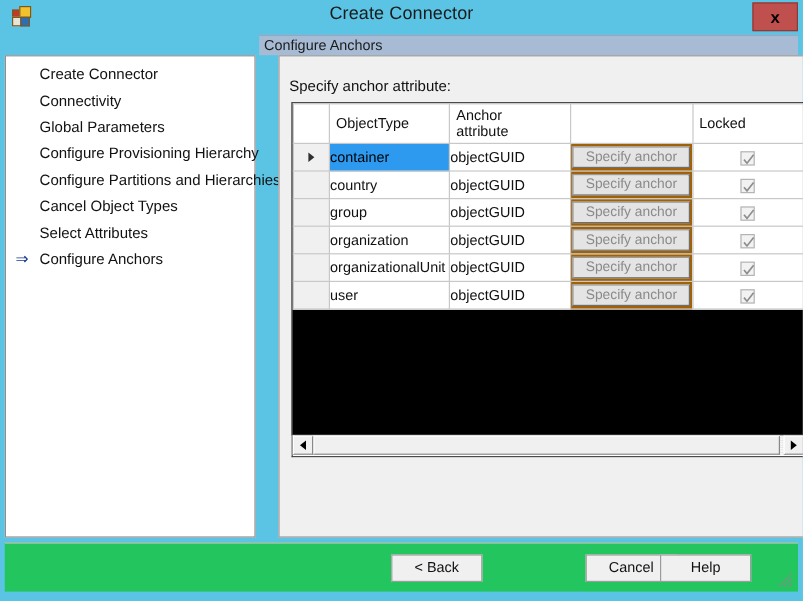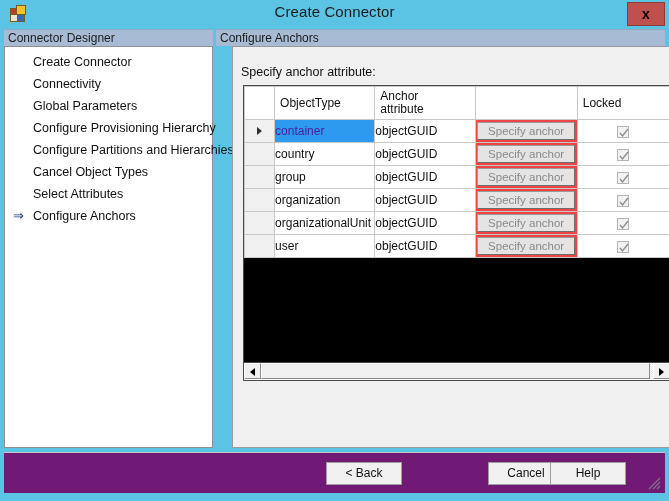--- a/index.html
+++ b/index.html
@@ -58,23 +58,23 @@
   thead td{height:32px;background:#fff;vertical-align:top;padding-top:6px;}
   thead td.pad{padding-left:5px;}
   .hdr2{line-height:13px;}
 
   tbody tr{height:22px;}
   tbody td{height:22px;background:#fff;}
   td.cell-sel{background:#F0F0F0;text-align:center;}
   td.cell-sel .tri{display:inline-block;width:0;height:0;
      border-left:5px solid #303030;border-top:4px solid transparent;border-bottom:4px solid transparent;}
   td.cell-obj{padding-left:5px;}
-  td.cell-obj.sel{background:#2E9AEF;color:#4c1d95;}
+  td.cell-obj.sel{background:#2E9AEF;color:#000000;}
   td.cell-anchor{padding-left:5px;}
-  td.cell-btn{text-align:center;background:#ef4444;}
+  td.cell-btn{text-align:center;background:#a16207;}
   .mini-btn{display:inline-block;width:98px;height:18px;line-height:17px;text-align:center;
      background:#E4E4E4;border:1px solid #9a9a9a;border-right-color:#6e6e6e;border-bottom-color:#6e6e6e;
      box-sizing:border-box;font-size:11.5px;color:#8a8a8a;cursor:default;}
   td.cell-lock{text-align:center;background:#fff;}
   .chk{display:inline-block;width:12px;height:12px;background:#F2F2F2;border:1px solid #b4b4b4;
      box-sizing:border-box;position:relative;vertical-align:middle;}
   .chk svg{position:absolute;left:1px;top:1px;}
 
   
   .hsb{position:absolute;left:10px;top:316px;width:428px;height:18px;
@@ -85,21 +85,21 @@
      border:1px solid #fff;border-right-color:#8a8a8a;border-bottom-color:#8a8a8a;box-sizing:border-box;cursor:pointer;}
   .hsb-btn{position:absolute;top:0px;width:17px;height:16px;background:#F0F0F0;
      border:1px solid #fff;border-right-color:#8a8a8a;border-bottom-color:#8a8a8a;
      box-sizing:border-box;text-align:center;line-height:14px;cursor:pointer;}
   .hsb-btn.l{left:0px;} .hsb-btn.r{right:0px;}
   .hsb-btn .ar{display:inline-block;width:0;height:0;vertical-align:middle;}
   .hsb-btn.l .ar{border-right:5px solid #000;border-top:4px solid transparent;border-bottom:4px solid transparent;}
   .hsb-btn.r .ar{border-left:5px solid #000;border-top:4px solid transparent;border-bottom:4px solid transparent;}
 
   
-  .footer{position:absolute;left:4px;top:452px;width:661px;height:41px;background:#701a75;
+  .footer{position:absolute;left:4px;top:452px;width:661px;height:41px;background:#22c55e;
      border-top:1px solid #c4c4c4;box-sizing:border-box;}
   .btn{position:absolute;top:9px;height:23px;width:76px;background:#F0F0F0;
      border:1px solid #9d9d9d;box-sizing:border-box;font-size:12px;color:#111;
      text-align:center;line-height:21px;cursor:pointer;font-family:"Liberation Sans",sans-serif;}
   .btn.default{border:2px solid #6d6d6d;line-height:19px;}
   #btn-back{left:322px;}
   #btn-finish{left:403px;}
   #btn-cancel{left:484px;}
   #btn-help{left:546px;}
   .grip{position:absolute;right:4px;bottom:3px;width:14px;height:14px;opacity:.75;}
@@ -113,21 +113,20 @@
     <div class="title-icon">
       <span class="sq" style="left:0;top:3px;width:7px;height:7px;background:#C0392B;"></span>
       <span class="sq" style="left:6px;top:0px;width:10px;height:10px;background:#F2C12E;"></span>
       <span class="sq" style="left:0;top:9px;width:8px;height:8px;background:#E8E4D8;"></span>
       <span class="sq" style="left:7px;top:9px;width:8px;height:8px;background:#2E6DB4;"></span>
     </div>
     <div class="title-text">Create Connector</div>
     <div class="close-btn">x</div>
   </div>
 
-  <div class="hdr" id="hdr-left">Connector Designer</div>
   <div class="hdr" id="hdr-right">Configure Anchors</div>
 
   <div class="panel" id="panel-left">
     <div class="nav" id="nav-list">
         <div class="nav-item"><span>Create Connector</span></div>
         <div class="nav-item"><span>Connectivity</span></div>
         <div class="nav-item"><span>Global Parameters</span></div>
         <div class="nav-item"><span>Configure Provisioning Hierarchy</span></div>
         <div class="nav-item"><span>Configure Partitions and Hierarchies</span></div>
         <div class="nav-item"><span>Cancel Object Types</span></div>

